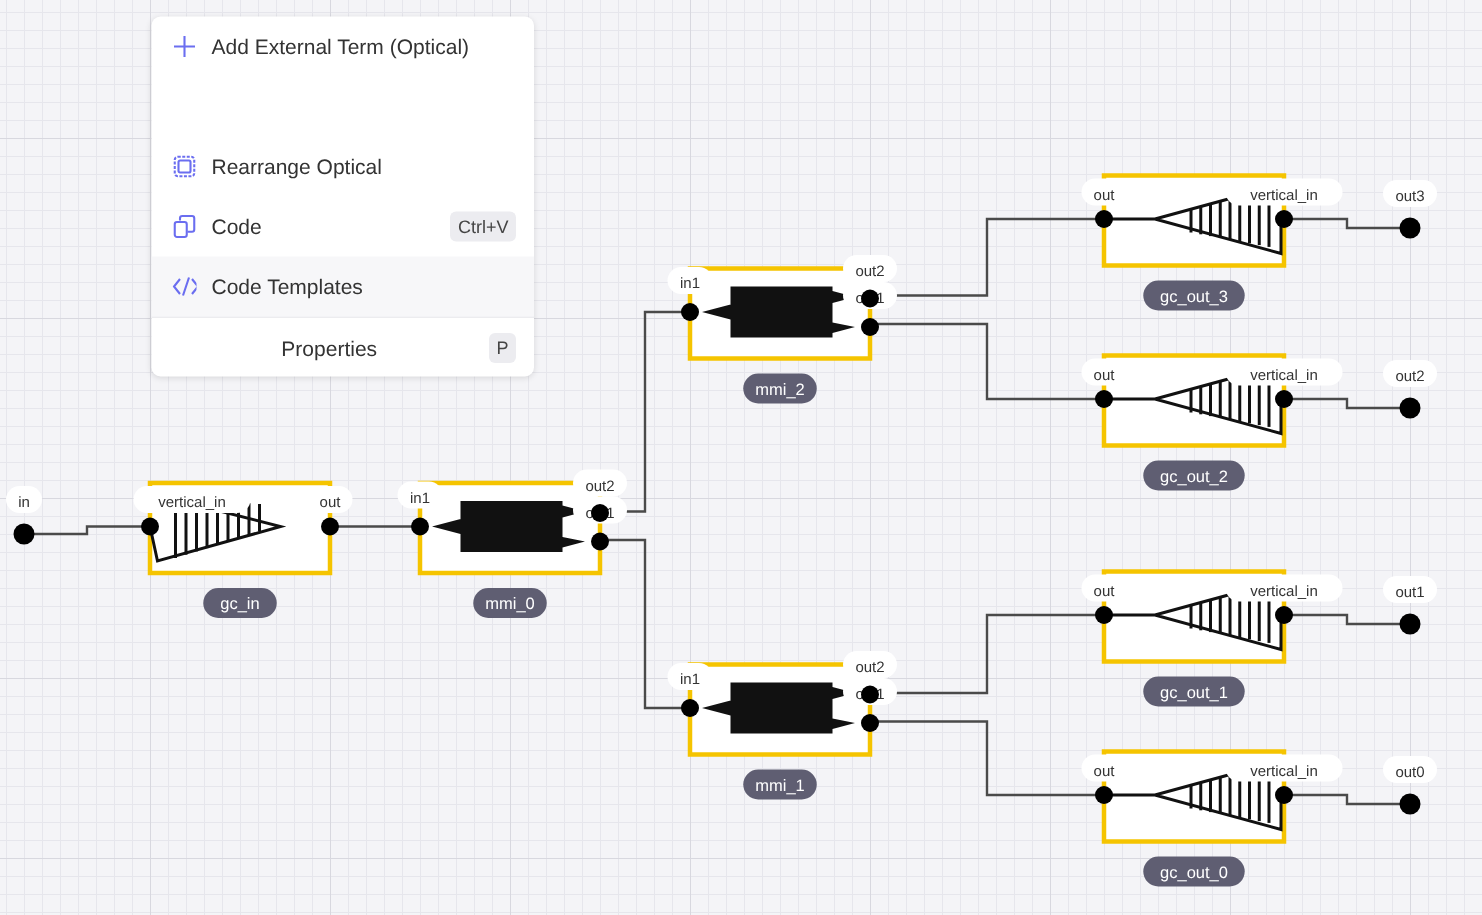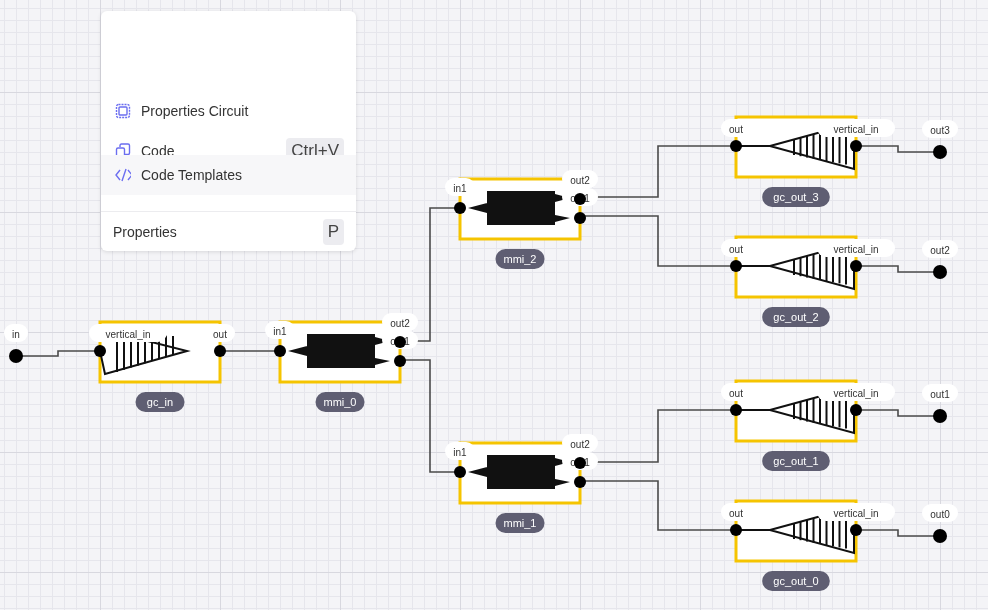--- a/index.html
+++ b/index.html
@@ -11,24 +11,24 @@
       linear-gradient(to right,#e6e6ec 1px,transparent 1px),
       linear-gradient(to bottom,#e6e6ec 1px,transparent 1px);
     background-size:120px 120px,120px 120px,12px 12px,12px 12px;
     background-position:100px 0,0 92px,4px 0,0 8px;}
   #canvas{position:absolute;left:0;top:0;}
   .menu{position:absolute;left:101px;top:11px;width:255px;height:240px;background:#fff;border-radius:6px;
     box-shadow:0 1px 4px rgba(0,0,0,0.12);overflow:hidden;}
   .mi{position:absolute;left:0;width:255px;height:40px;display:flex;align-items:center;font-size:14px;color:#333;}
   .mi .ic{width:16px;height:16px;margin-left:14px;margin-right:10px;display:flex;align-items:center;justify-content:center;color:#6b6ef0;}
   .mi .lbl{flex:1;}
-  .kbd{background:#ececf0;border-radius:4px;font-size:17px;color:#444;padding:3px 5px;margin-right:12px;}
+  .kbd{background:#ececf0;border-radius:4px;font-size:12px;color:#444;padding:3px 5px;margin-right:12px;}
   .mi.hl{background:#f7f7f9;}
   .sep{position:absolute;left:0;width:255px;height:1px;background:#ececef;top:200px;}
-  .mi.props .lbl{margin-left:12px;}
+  .mi.props .lbl{margin-left:12px;text-align:center;}
 </style>
 </head>
 <body>
 
 <svg id="canvas" width="988" height="610">
     <g>
       <polyline points="16,356 58,356 58,351 100,351" fill="none" stroke="#4a4a4a" stroke-width="1.6"></polyline>
       <polyline points="220,351 280,351" fill="none" stroke="#4a4a4a" stroke-width="1.6"></polyline>
       <polyline points="400,341 430,341 430,208 460,208" fill="none" stroke="#4a4a4a" stroke-width="1.6"></polyline>
       <polyline points="400,360 430,360 430,472 460,472" fill="none" stroke="#4a4a4a" stroke-width="1.6"></polyline>
@@ -216,40 +216,48 @@
       </g>
       <g>
         <rect x="922" y="504" width="36" height="18" rx="9" fill="#fff"></rect>
         <text x="940" y="518" text-anchor="middle" font-size="10" fill="#333" font-family="Liberation Sans, sans-serif">out0</text>
         <circle cx="940" cy="536" r="7" fill="#000"></circle>
       </g>
     </g>
   </svg>
 
 <div class="menu">
+  <div class="mi" style="top:0">
+    <span class="ic">
+        <svg width="14" height="14">
+          <path d="M7 0V14M0 7H14" stroke="#6b6ef0" stroke-width="1.4"></path>
+        </svg>
+      </span>
+    <span class="lbl">Add External Term (Optical)</span>
+  </div>
   <div class="mi" style="top:80px">
     <span class="ic">
         <svg width="16" height="16">
           <rect x="1.5" y="1.5" width="13" height="13" rx="2" fill="none" stroke="#6b6ef0" stroke-width="1.4" stroke-dasharray="2 1"></rect>
           <rect x="4" y="4" width="8" height="8" rx="1" fill="none" stroke="#6b6ef0" stroke-width="1.4"></rect>
         </svg>
       </span>
-    <span class="lbl">Properties Circuit</span>
+    <span class="lbl">Rearrange Optical</span>
   </div>
   <div class="mi" style="top:120px">
     <span class="ic">
         <svg width="16" height="16">
           <rect x="1.5" y="5" width="8" height="10" rx="1.5" fill="none" stroke="#6b6ef0" stroke-width="1.4"></rect>
           <path d="M5 4V2.5Q5 1 6.5 1H13Q14.5 1 14.5 2.5V10Q14.5 11.5 13 11.5H10" fill="none" stroke="#6b6ef0" stroke-width="1.4"></path>
         </svg>
       </span>
     <span class="lbl">Code</span>
     <span class="kbd">Ctrl+V</span>
   </div>
-  <div class="mi hl" style="top:144px">
+  <div class="mi hl" style="top:160px">
     <span class="ic">
         <svg width="18" height="14">
           <path d="M5 2L1 7L5 12M13 2L17 7L13 12M11 1L7 13" fill="none" stroke="#6b6ef0" stroke-width="1.4"></path>
         </svg>
       </span>
     <span class="lbl">Code Templates</span>
   </div>
   <div class="sep"></div>
   <div class="mi props" style="top:201px">
     <span class="lbl">Properties</span>

